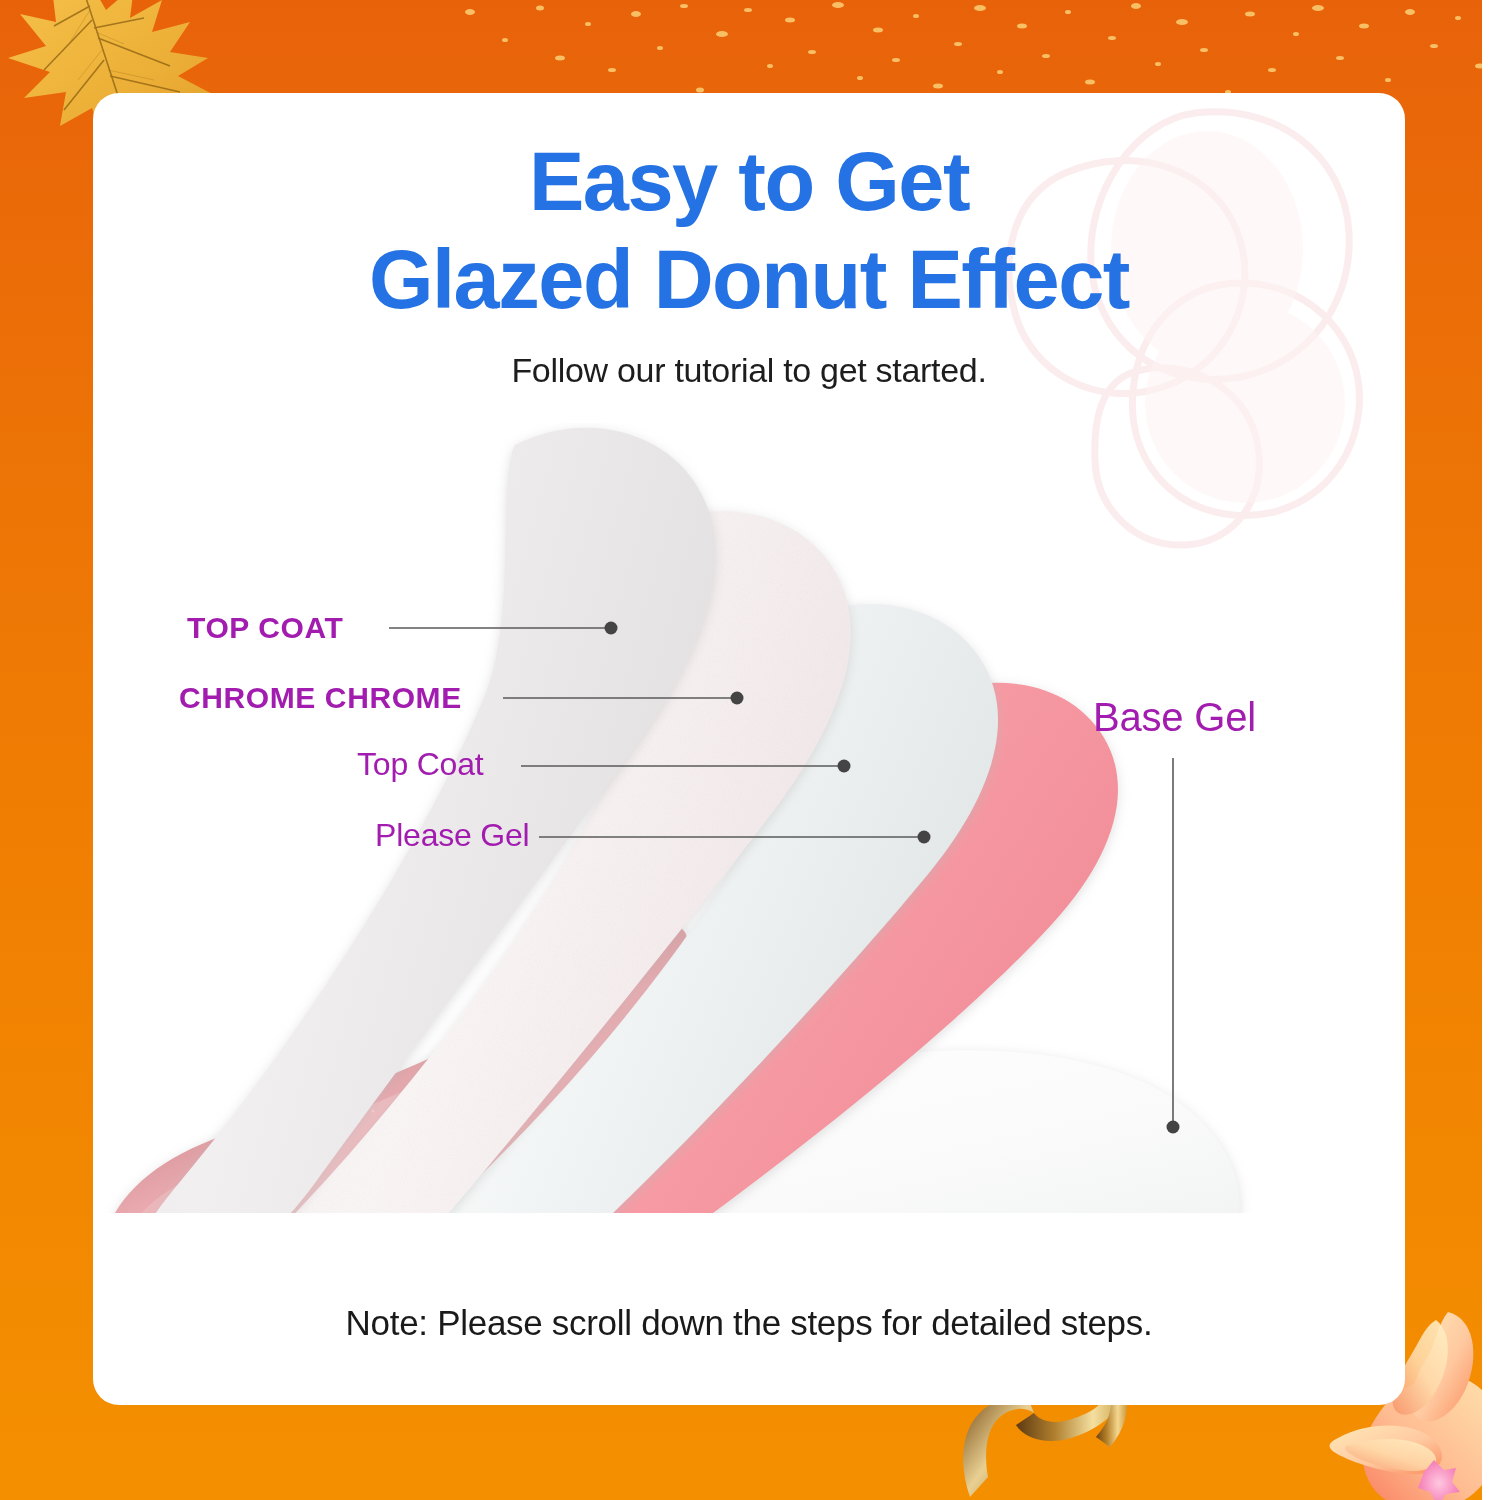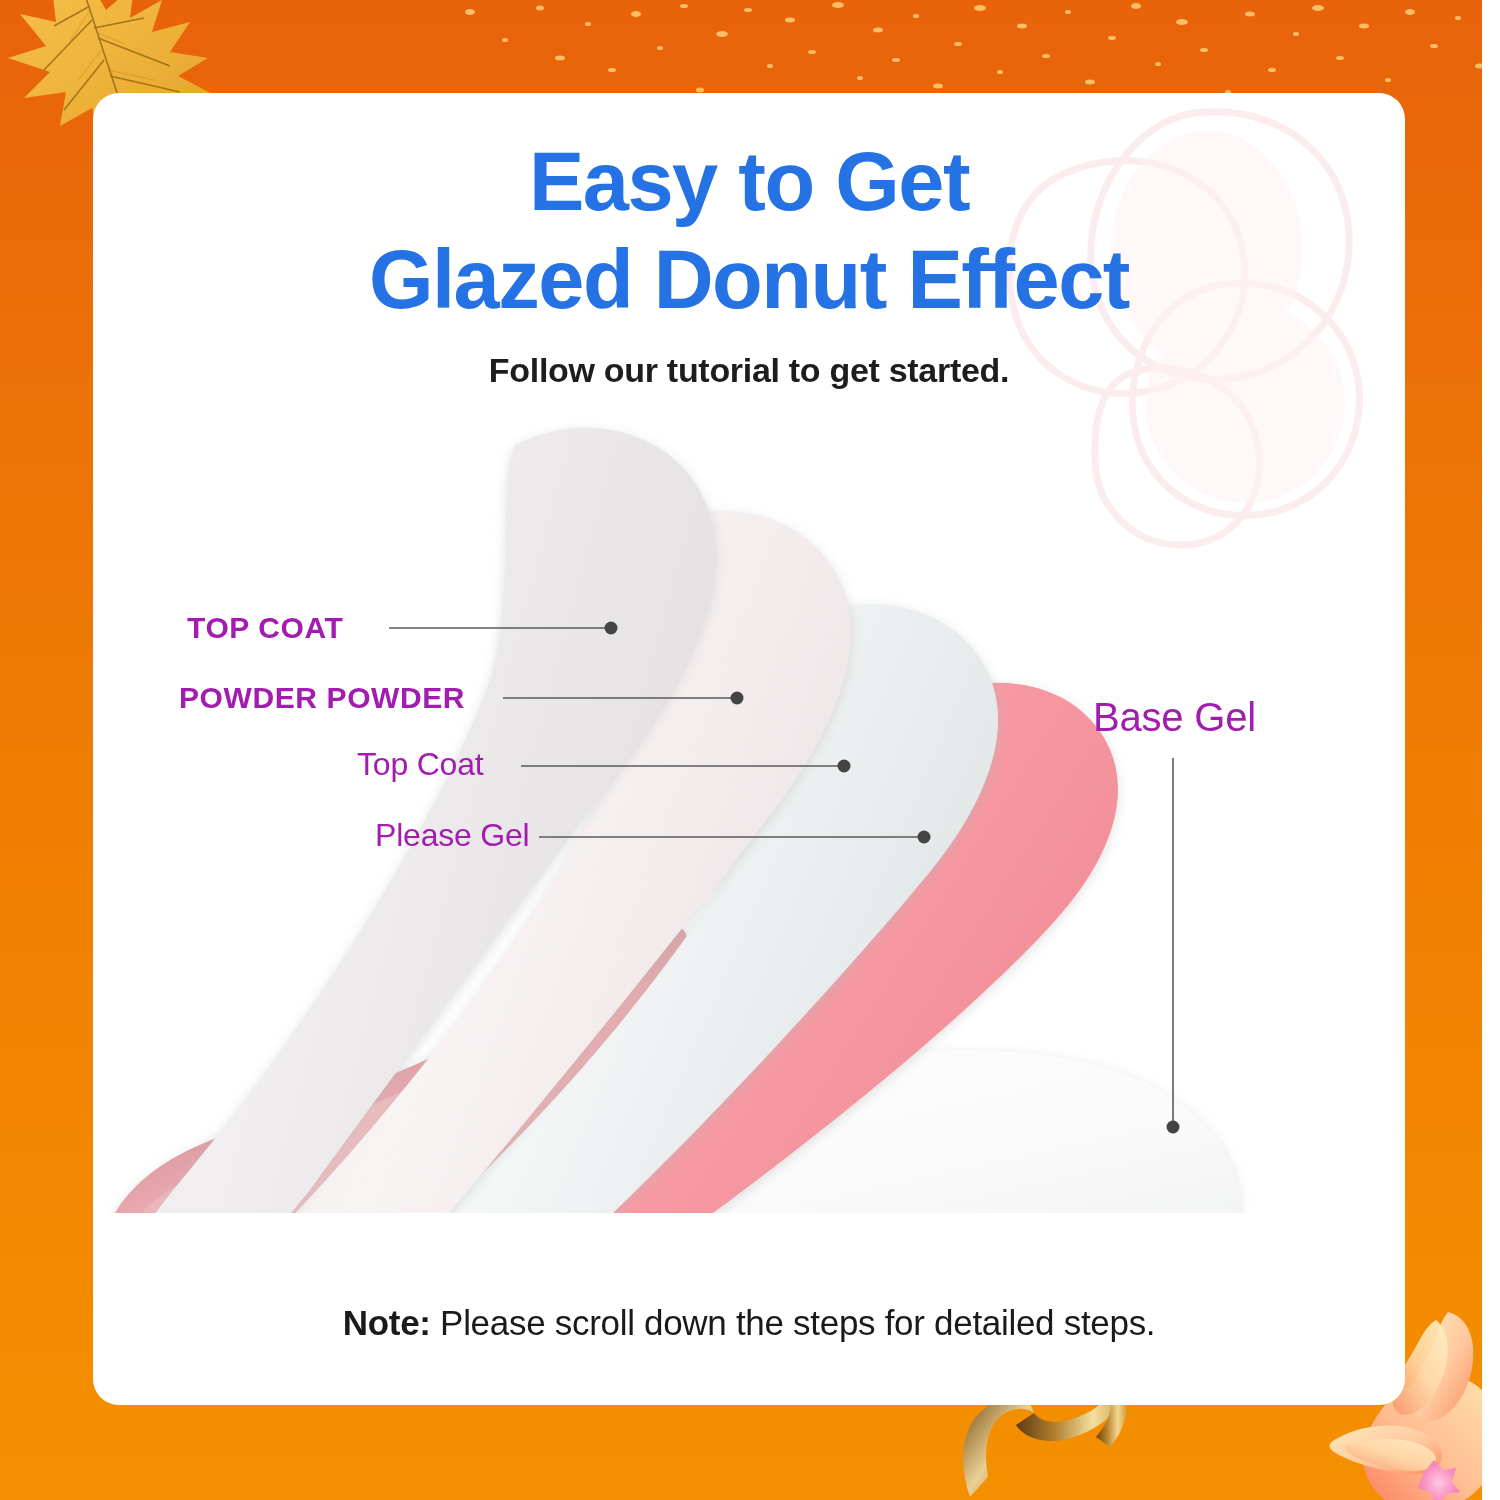--- a/index.html
+++ b/index.html
@@ -98,21 +98,21 @@
     font-size: 83px;
     line-height: 1.18;
     letter-spacing: -1.5px;
     margin: 0;
     white-space: pre-line;
   }
   .subtitle {
     margin: 22px 0 16px 0;
     color: #1d1d1d;
     font-family: "Liberation Sans", sans-serif;
-    font-weight: 700;
+    font-weight: 400;
     font-size: 34px;
     letter-spacing: -0.3px;
   }
 
   
   .illustration {
     position: absolute;
     left: 0;
     top: 330px;
     width: 1312px;
@@ -147,21 +147,21 @@
     position: absolute;
     left: 0;
     bottom: 62px;
     width: 1312px;
     text-align: center;
     font-family: "Liberation Sans", sans-serif;
     font-size: 35px;
     color: #1a1a1a;
     letter-spacing: -0.3px;
   }
-  .note b { font-weight: bold; margin-top: 47px; }
+  .note b { font-weight: normal; margin-top: 47px; }
 </style>
 </head>
 <body>
 
 <div id="stage">
 
   <svg class="sparkle-layer" viewBox="0 0 1500 110" preserveAspectRatio="none">
     <g fill="#F9C46A" opacity="0.95">
       <ellipse cx="470" cy="12" rx="5" ry="3"></ellipse>
         <ellipse cx="505" cy="40" rx="3" ry="2"></ellipse>
@@ -421,21 +421,21 @@
           <circle cx="518" cy="205" r="6.5"></circle>
           <circle cx="644" cy="275" r="6.5"></circle>
           <circle cx="751" cy="343" r="6.5"></circle>
           <circle cx="831" cy="414" r="6.5"></circle>
           <circle cx="1080" cy="704" r="6.5"></circle>
         </g>
       </svg>
 
       
       <div class="label strong" style="left:94px;  top:188px;">TOP COAT</div>
-      <div class="label strong" style="left:86px;  top:258px;">POWDER POWDER</div>
+      <div class="label strong" style="left:86px;  top:258px;">CHROME CHROME</div>
       <div class="label light" style="left:264px; top:323px;">Top Coat</div>
       <div class="label light" style="left:282px; top:394px;">Please Gel</div>
       
       <div class="label right" style="left:1000px; top:272px;">Base Gel</div>
     </div>
 
     <div class="note">
       <b>Note:</b>
       <span>Please scroll down the steps for detailed steps.</span>
     </div>

